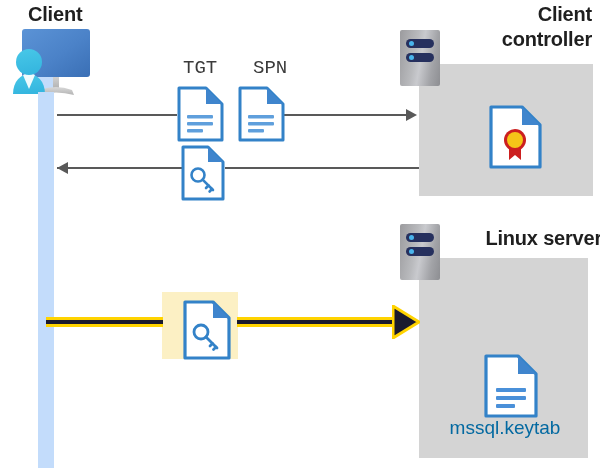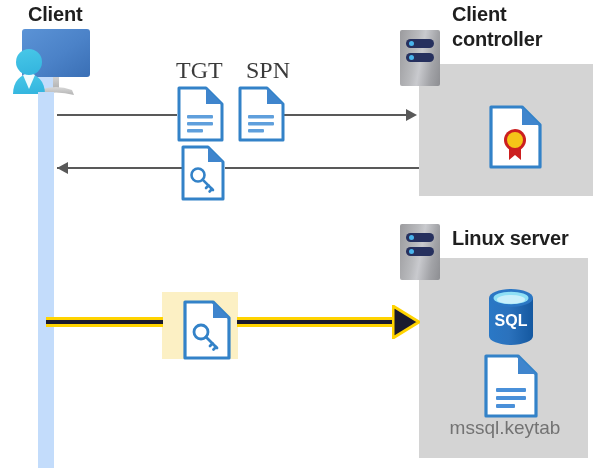--- a/index.html
+++ b/index.html
@@ -13,21 +13,21 @@
     position: relative;
     overflow: hidden;
     font-family: "Liberation Sans", sans-serif;
   }
   .canvas {
     position: absolute;
     left: 0; top: 0;
     width: 600px;
     height: 468px;
   }
-  .abs { position: absolute; }
+  .abs { position: absolute; text-align: right; }
 
   
   .title {
     font-family: "Liberation Sans", sans-serif;
     font-weight: bold;
     color: #1f1f1f;
     font-size: 20px;
     line-height: 25px;
     letter-spacing: -0.2px;
   }
@@ -96,21 +96,21 @@
   
   #sql-db { left: 481px; top: 286px; }
 
   
   #keytab-label {
     left: 435px;
     top: 417px;
     width: 140px;
     text-align: center;
     font-size: 19px;
-    color: #737373;
+    color: #0369a1;
     font-family: "Liberation Sans", sans-serif;
   }
 
   
   .gray-line {
     background: #595959;
     height: 2px;
   }
   #line-1a { left: 57px; top: 114px; width: 120px; }
   #line-1b { left: 281px; top: 114px; width: 125px; }
@@ -127,23 +127,24 @@
     width: 0; height: 0;
     border-top: 6px solid transparent;
     border-bottom: 6px solid transparent;
     border-right: 11px solid #595959;
   }
   #arrow-dc-in { left: 406px; top: 109px; }
   #arrow-client-in { left: 57px; top: 162px; }
 
   
   .doc-label {
-    font-size: 24px;
+    font-size: 19px;
     color: #3b3b3b;
-    font-family: Liberation Serif, serif;
+    font-family: Liberation Mono, monospace;
+    margin-left: 7px;
   }
   #label-tgt { left: 176px; top: 57px; }
   #label-spn { left: 246px; top: 57px; }
 
   
   #yellow-highlight {
     left: 162px;
     top: 292px;
     width: 76px;
     height: 67px;
@@ -247,36 +248,20 @@
 
   <div class="abs server" id="linux-server">
     <div class="bay b1">
         <span class="led"></span>
       </div>
     <div class="bay b2">
         <span class="led"></span>
       </div>
   </div>
 
-  <div class="abs" id="sql-db">
-    <svg width="60" height="62" viewBox="0 0 60 62" xmlns="http://www.w3.org/2000/svg">
-      <defs>
-        <linearGradient id="cyl" x1="0" y1="0" x2="1" y2="0">
-          <stop offset="0" stop-color="#2a78c6"></stop>
-          <stop offset="0.45" stop-color="#2b72bd"></stop>
-          <stop offset="1" stop-color="#1458a0"></stop>
-        </linearGradient>
-      </defs>
-      <path d="M8 12 H52 V50 A22 9 0 0 1 8 50 Z" fill="url(#cyl)"></path>
-      <ellipse cx="30" cy="12" rx="22" ry="9" fill="#2b77c4"></ellipse>
-      <ellipse cx="30" cy="12" rx="17.5" ry="6.2" fill="#8fe0f5"></ellipse>
-      <ellipse cx="30" cy="13.4" rx="14" ry="4.4" fill="#c9f0fb"></ellipse>
-      <text x="30" y="40" font-family="Liberation Sans, sans-serif" font-size="16" font-weight="bold" fill="#ffffff" text-anchor="middle">SQL</text>
-    </svg>
-  </div>
 
   <div class="doc" id="doc-keytab">
     <svg width="54" height="64" viewBox="0 0 54 64" xmlns="http://www.w3.org/2000/svg">
       <path d="M2 2 H34 L52 20 V62 H2 Z" fill="#ffffff" stroke="#3382c8" stroke-width="3.2" stroke-linejoin="round"></path>
       <path d="M34 2 L52 20 H34 Z" fill="#3f85cd"></path>
       <rect x="12" y="34" width="30" height="4" rx="1" fill="#4a90d9"></rect>
       <rect x="12" y="42" width="30" height="4" rx="1" fill="#4a90d9"></rect>
       <rect x="12" y="50" width="19" height="4" rx="1" fill="#4a90d9"></rect>
     </svg>
   </div>

